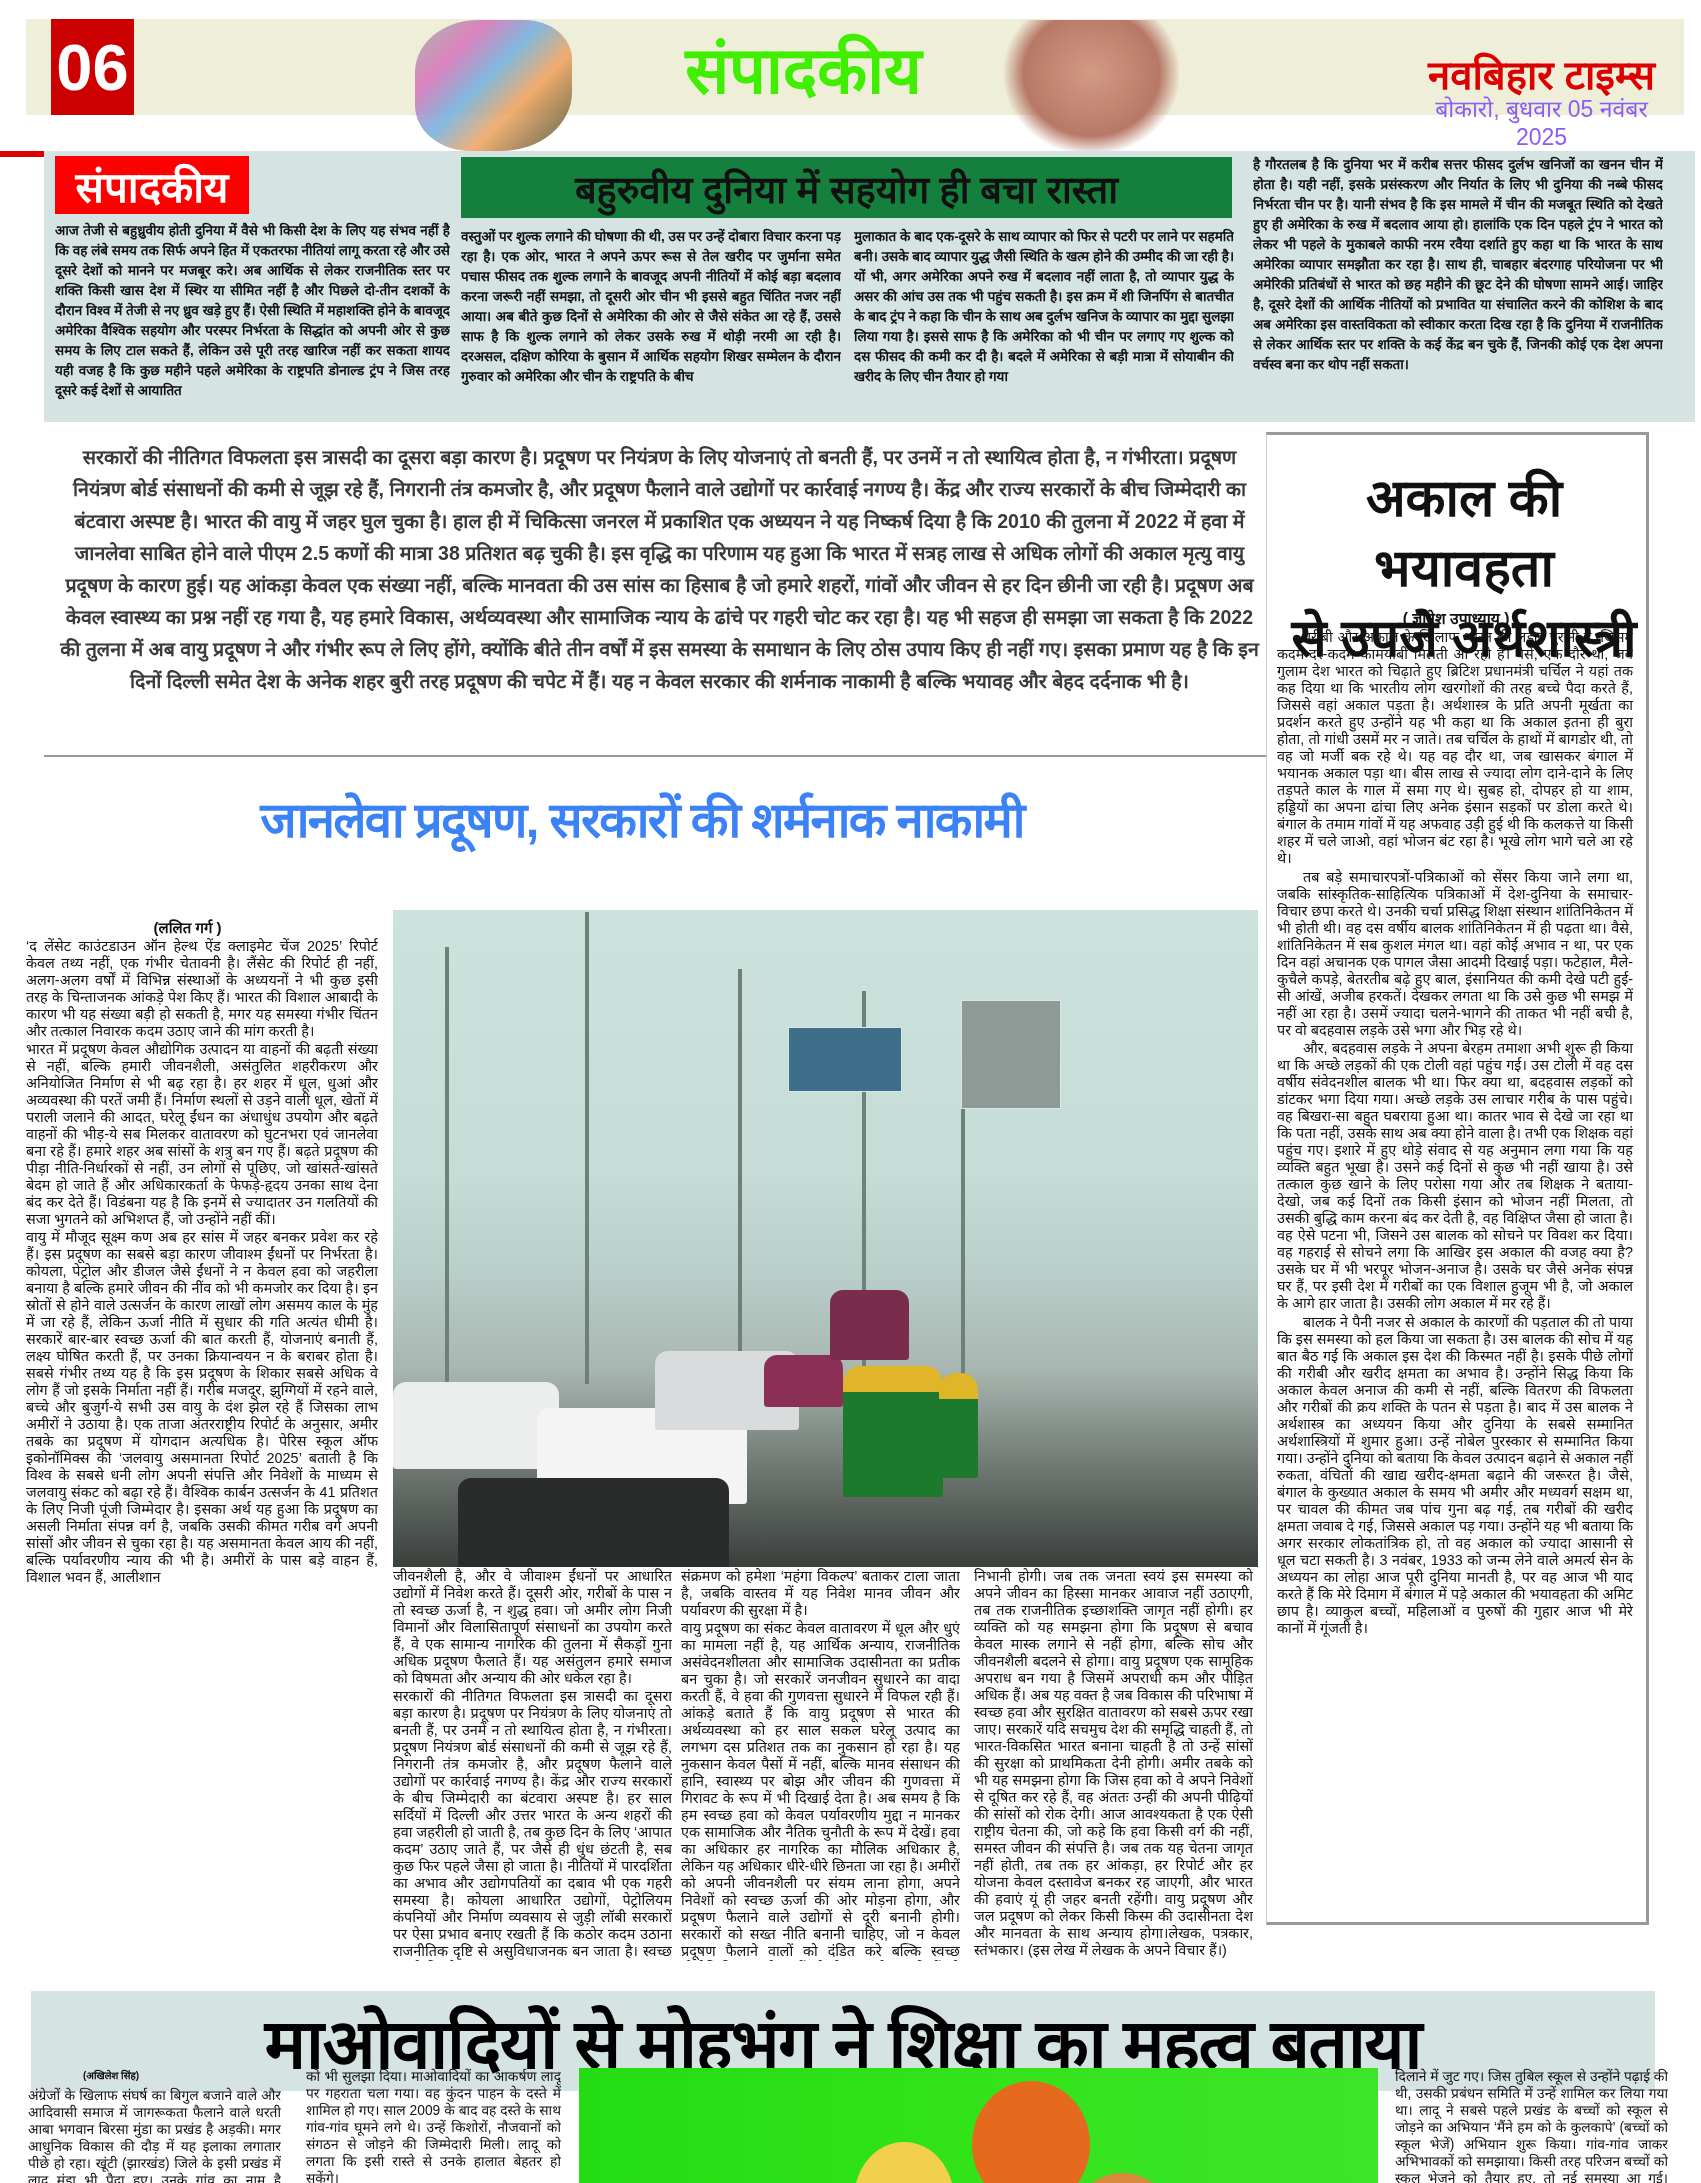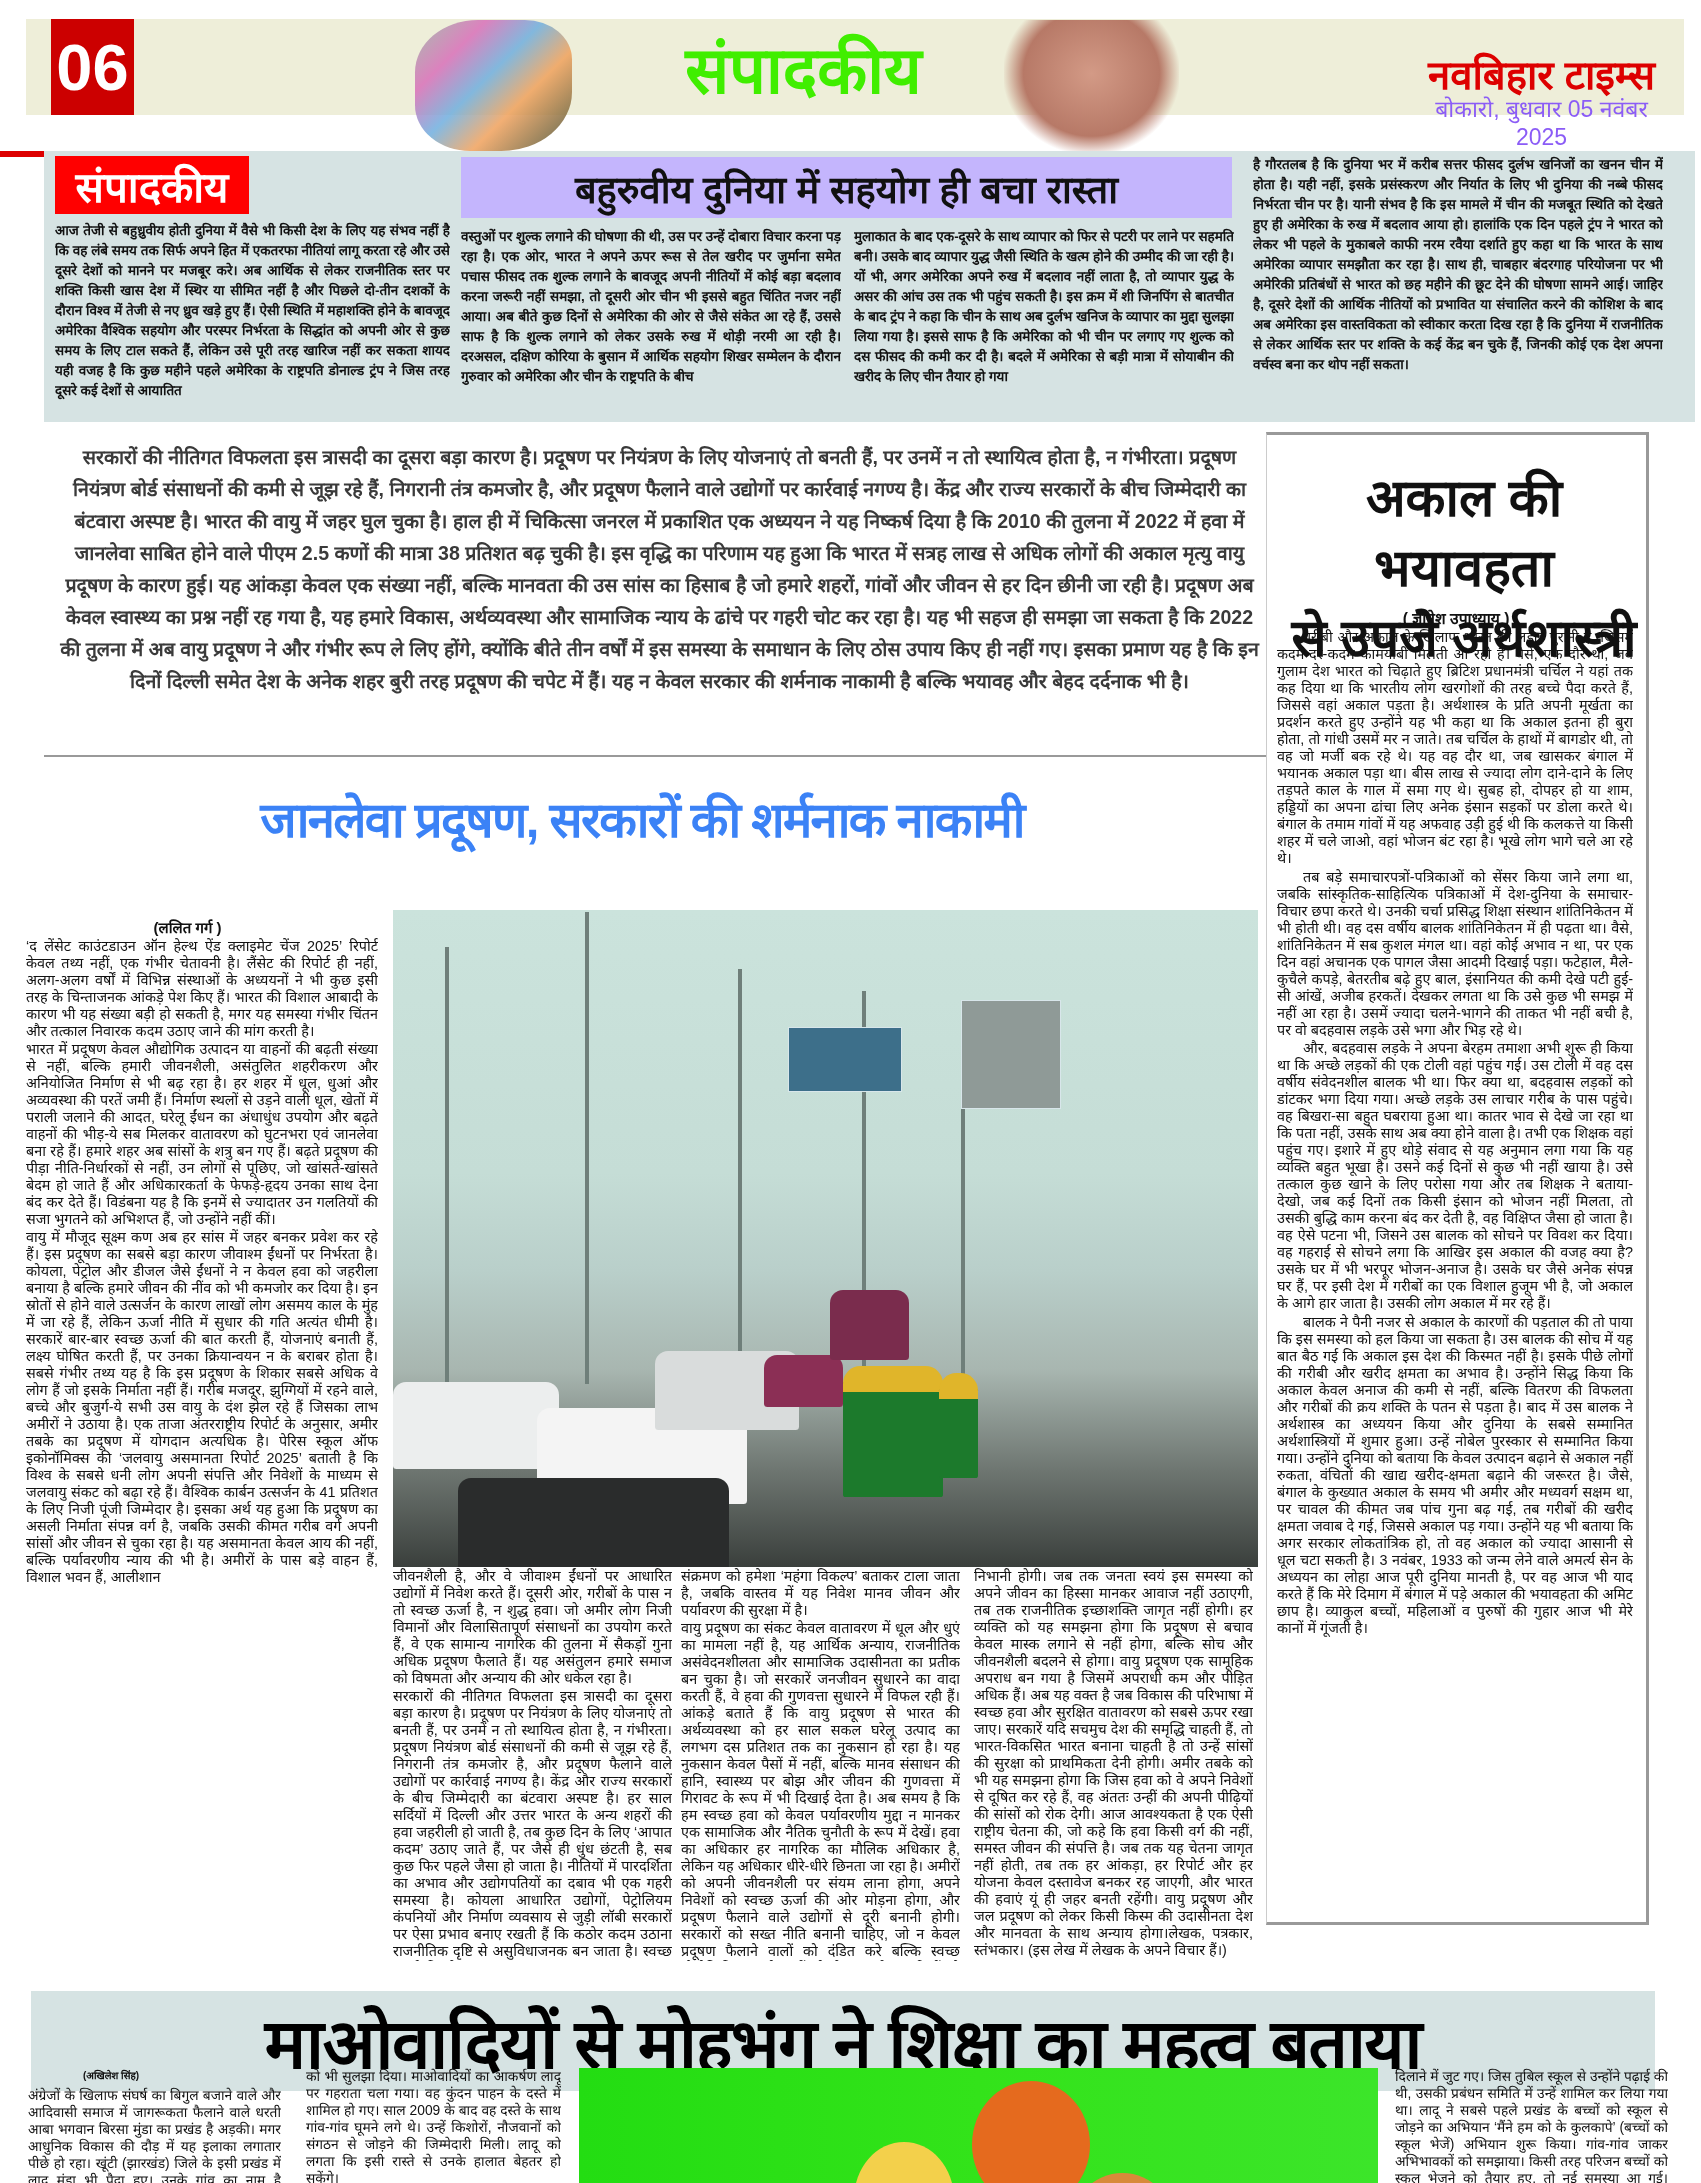--- a/index.html
+++ b/index.html
@@ -10,21 +10,21 @@
   .mast-collage { position: absolute; left: 415px; top: 20px; width: 157px; height: 131px; background: linear-gradient(135deg,#9ab5a8 0%,#d86fb9 25%,#6faede 45%,#f0a15c 65%,#3c4a2e 100%); border-radius: 40% 30% 45% 35%; opacity: .85; }
   .mast-section { position: absolute; left: 681px; top: 22px; width: 245px; height: 92px; color: #40ee00; font-family: "Liberation Sans", sans-serif; font-weight: bold; font-size: 65px; display: flex; align-items: center; justify-content: center; }
   .mast-figure { position: absolute; left: 1004px; top: 20px; width: 175px; height: 134px; background: radial-gradient(ellipse at 50% 40%, #d39a86 0%, #b77967 55%, rgba(255,255,255,0) 72%); }
   .mast-brand { position: absolute; left: 1428px; top: 46px; width: 227px; text-align: center; color: #dd0000; font-family: "Liberation Sans", sans-serif; font-weight: bold; font-size: 40px; }
   .mast-date { position: absolute; left: 1419px; top: 92px; width: 245px; text-align: center; color: #8b5cf6; font-family: "Liberation Sans", sans-serif; font-size: 23px; }
   .mast-rule { position: absolute; left: 0; top: 151px; width: 1684px; height: 6.1px; background: #dd0000; }
 
   
   .ed-band { position: absolute; left: 44px; top: 151px; width: 1651px; height: 271px; background: #d6e3e3; }
   .ed-label { position: absolute; left: 55px; top: 156px; width: 194px; height: 58px; background: #ff0000; color: #fff; font-family: "Liberation Sans", sans-serif; font-weight: bold; font-size: 42px; display: flex; align-items: center; justify-content: center; }
-  .ed-title-box { position: absolute; left: 461px; top: 157px; width: 771px; height: 61px; background: #c4b5fd; display: flex; align-items: center; justify-content: center; }
+  .ed-title-box { position: absolute; left: 461px; top: 157px; width: 771px; height: 61px; background: #15803d; display: flex; align-items: center; justify-content: center; }
   .ed-title { font-family: "Liberation Sans", sans-serif; font-weight: bold; font-size: 38px; color: #111; }
   .ed-col { position: absolute; font-family: "Liberation Sans", sans-serif; font-size: 13.5px; line-height: 20px; color: #111; text-align: justify; overflow: hidden; font-weight: bold; }
 
   
   .summary { position: absolute; left: 44px; top: 432px; width: 1234px; height: 325px; border-right: 3.5px solid #999; border-bottom: 2.6px solid #999; padding: 8.7px 13px; font-family: "Liberation Sans", sans-serif; font-weight: bold; font-size: 19.6px; line-height: 32px; color: #3a3a3a; text-align: center; overflow: hidden; }
 
   
   .side-box { position: absolute; left: 1266px; top: 432px; width: 383px; height: 1493px; border-top: 3.5px solid #999; border-right: 3.5px solid #999; border-bottom: 3.5px solid #999; border-left: 0.9px solid #ccc; background: #fff; }
   .side-title { position: absolute; left: 1277px; top: 463px; width: 358px; text-align: center; font-family: "Liberation Sans", sans-serif; font-weight: bold; font-size: 52px; line-height: 70px; color: #111; margin-left: 8px; }
   .side-byline { position: absolute; left: 1277px; top: 607px; width: 358px; text-align: center; font-family: "Liberation Sans", sans-serif; font-weight: bold; font-size: 15.7px; }

